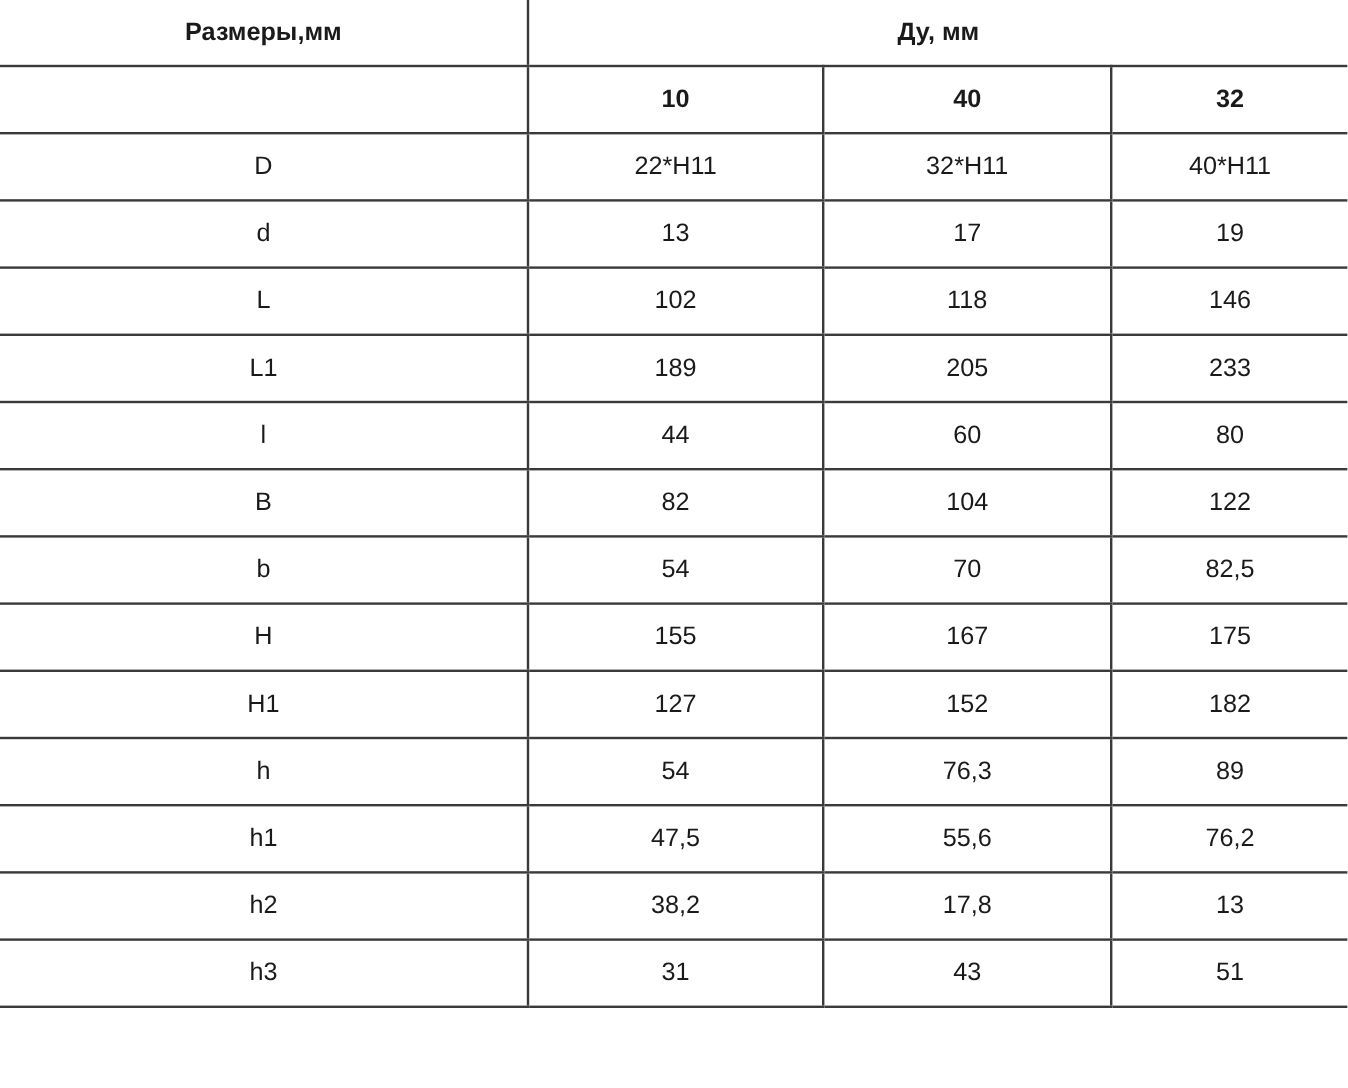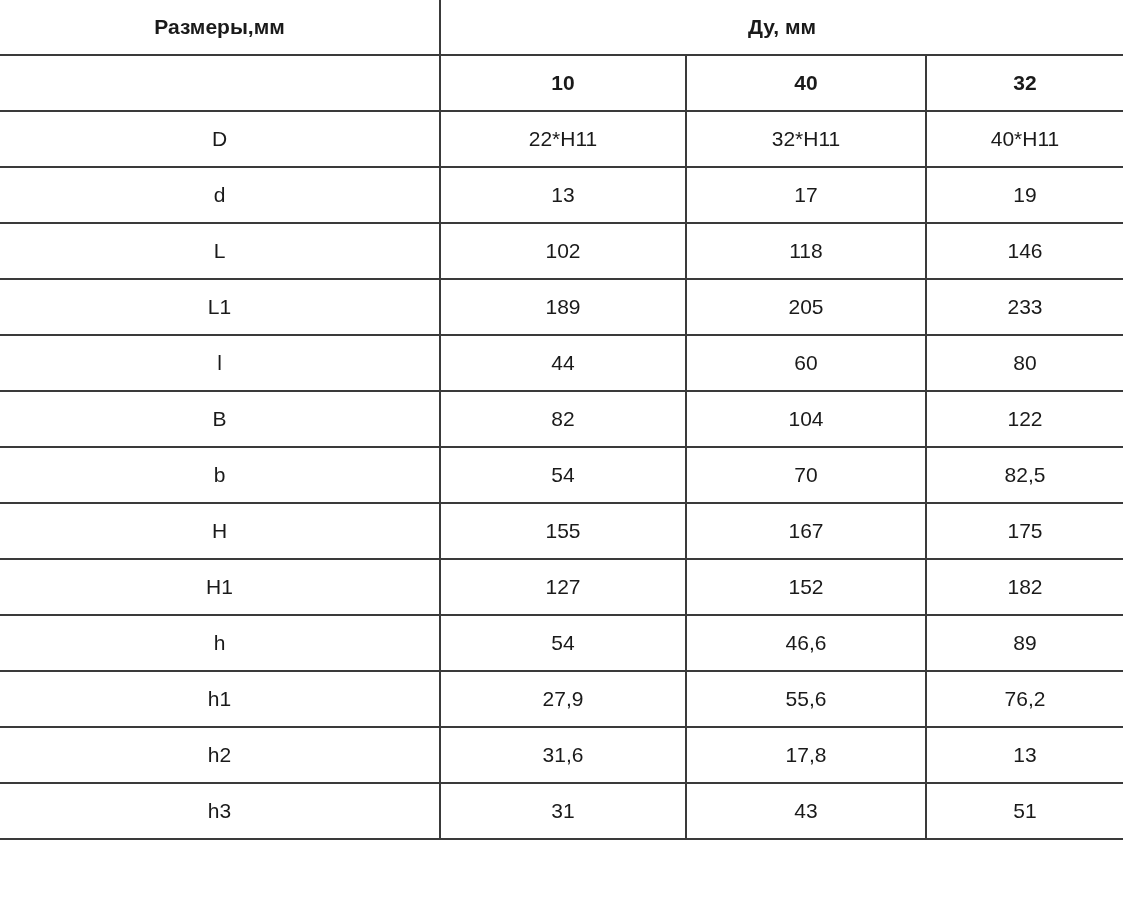--- a/index.html
+++ b/index.html
@@ -136,32 +136,32 @@
       </tr>
       <tr class="data-row hline">
         <td class="row-label">H1</td>
         <td class="vsep-l">127</td>
         <td class="vsep-l">152</td>
         <td class="vsep-l">182</td>
       </tr>
       <tr class="data-row hline">
         <td class="row-label">h</td>
         <td class="vsep-l">54</td>
-        <td class="vsep-l">46,6</td>
+        <td class="vsep-l">76,3</td>
         <td class="vsep-l">89</td>
       </tr>
       <tr class="data-row hline">
         <td class="row-label">h1</td>
-        <td class="vsep-l">27,9</td>
+        <td class="vsep-l">47,5</td>
         <td class="vsep-l">55,6</td>
         <td class="vsep-l">76,2</td>
       </tr>
       <tr class="data-row hline">
         <td class="row-label">h2</td>
-        <td class="vsep-l">31,6</td>
+        <td class="vsep-l">38,2</td>
         <td class="vsep-l">17,8</td>
         <td class="vsep-l">13</td>
       </tr>
       <tr class="data-row hline">
         <td class="row-label">h3</td>
         <td class="vsep-l">31</td>
         <td class="vsep-l">43</td>
         <td class="vsep-l">51</td>
       </tr>
     </tbody>

